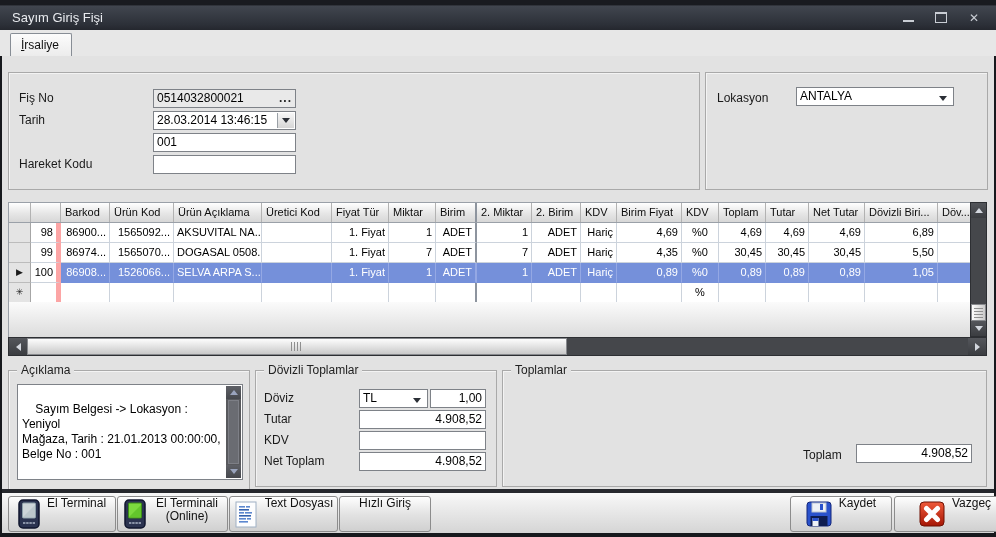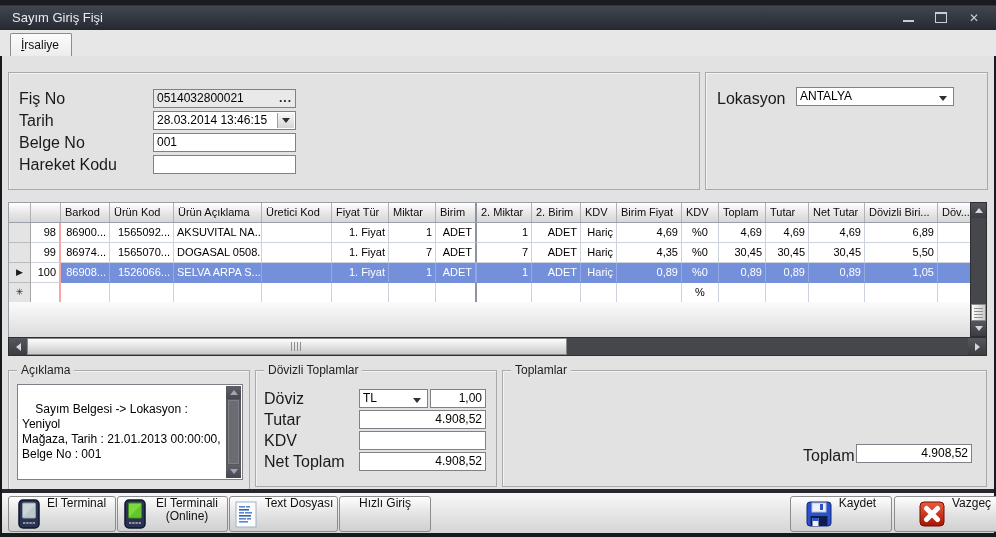--- a/index.html
+++ b/index.html
@@ -37,21 +37,21 @@
 
   
   .etched{
     border:1px solid #a9a9a9;background:#e2e2e2;
     box-shadow:inset 1px 1px 0 #f3f3f3;
   }
   .grouplabel{
     position:absolute;top:-8px;left:8px;background:#e2e2e2;
     padding:0 4px;font-size:12px;color:#222;line-height:14px;white-space:nowrap;
   }
-  .flabel{font-size:16px;color:#1a1a1a;line-height:19px;}
+  .flabel{font-size:12px;color:#1a1a1a;line-height:19px;}
 
   .inputbox{
     background:#fff;border:1px solid #7e8288;font-size:12px;color:#000;
     line-height:17px;padding:0 3px;overflow:hidden;white-space:nowrap;
   }
   .inputbox.gray{background:#e9e9e9;}
   .inputbox.num{text-align:right;}
   .ellipsis-btn{float:right;font-weight:bold;color:#222;letter-spacing:1px;}
   .dd-btn{
     position:absolute;right:1px;top:1px;bottom:1px;width:16px;
@@ -63,21 +63,21 @@
 
   
   .grid{left:8px;top:202px;width:962px;height:100px;overflow:hidden;background:#e2e2e2;border-top:1px solid #9aa0a8;border-left:1px solid #9aa0a8;}
   .ghrow{display:flex;height:20px;background:linear-gradient(180deg,#ffffff,#e6e6e6 55%,#d7d7d7);border-bottom:1px solid #9aa0a8;box-sizing:border-box;}
   .gh{flex:0 0 auto;box-sizing:border-box;border-right:1px solid #b2b2b2;padding:0 4px;
       font-size:11px;line-height:19px;color:#0c0c0c;white-space:nowrap;overflow:hidden;}
   .gr{display:flex;height:20px;background:#fff;}
   .gc{flex:0 0 auto;box-sizing:border-box;border-right:1px solid #ccd3dc;border-bottom:1px solid #ccd3dc;
       padding:0 3px;font-size:11px;line-height:19px;color:#000;white-space:nowrap;overflow:hidden;}
   .gc.ind{background:#e4e4e4;border-right:1px solid #a6a6a6;border-bottom:1px solid #bcbcbc;text-align:center;font-size:9px;color:#1a1a1a;padding:0;}
-  .gc.rownum{border-right:2px solid #fca5a5;}
+  .gc.rownum{border-right:5px solid #fca5a5;}
   .gh.c8,.gc.c8{border-right:2px solid #8d949e;}
   .a-right{text-align:right}.a-center{text-align:center}.a-left{text-align:right}
   .gr.sel .gc:not(.ind):not(.rownum){background:#7590da;color:#fff;border-right-color:#94a8e4;border-bottom-color:#7590da;}
   .grid-empty{left:8px;top:302px;width:962px;height:35px;background:linear-gradient(180deg,#fbfbfb,#dcdcdc);border-left:1px solid #9aa0a8;}
 
   
   .vscroll{left:970px;top:202px;width:17px;height:135px;background:#45474b;border:1px solid #2d2f33;display:flex;flex-direction:column;}
   .hscroll{left:8px;top:337px;width:979px;height:19px;background:#45474b;border:1px solid #2d2f33;display:flex;align-items:stretch;}
   .sc-btn{background:linear-gradient(180deg,#54565b,#3b3d41);display:flex;align-items:center;justify-content:center;flex:0 0 auto;}
   .hscroll .sc-btn{width:18px;}
@@ -147,21 +147,20 @@
   </div>
 
   <div class="abs flabel" style="left:10px;top:38px;width:120px;">Tarih</div>
   <div class="abs inputbox" style="left:144px;top:38px;width:143px;height:19px;padding-right:18px;">
     <span>28.03.2014 13:46:15</span>
     <span class="dd-btn">
         <span class="tri-down"></span>
       </span>
   </div>
 
-  <div class="abs flabel" style="left:10px;top:60px;width:120px;">Belge No</div>
   <div class="abs inputbox" style="left:144px;top:60px;width:143px;height:19px;">
     <span>001</span>
   </div>
 
   <div class="abs flabel" style="left:10px;top:82px;width:120px;">Hareket Kodu</div>
   <div class="abs inputbox" style="left:144px;top:82px;width:143px;height:19px;">
     <span></span>
   </div>
 </div>
 

